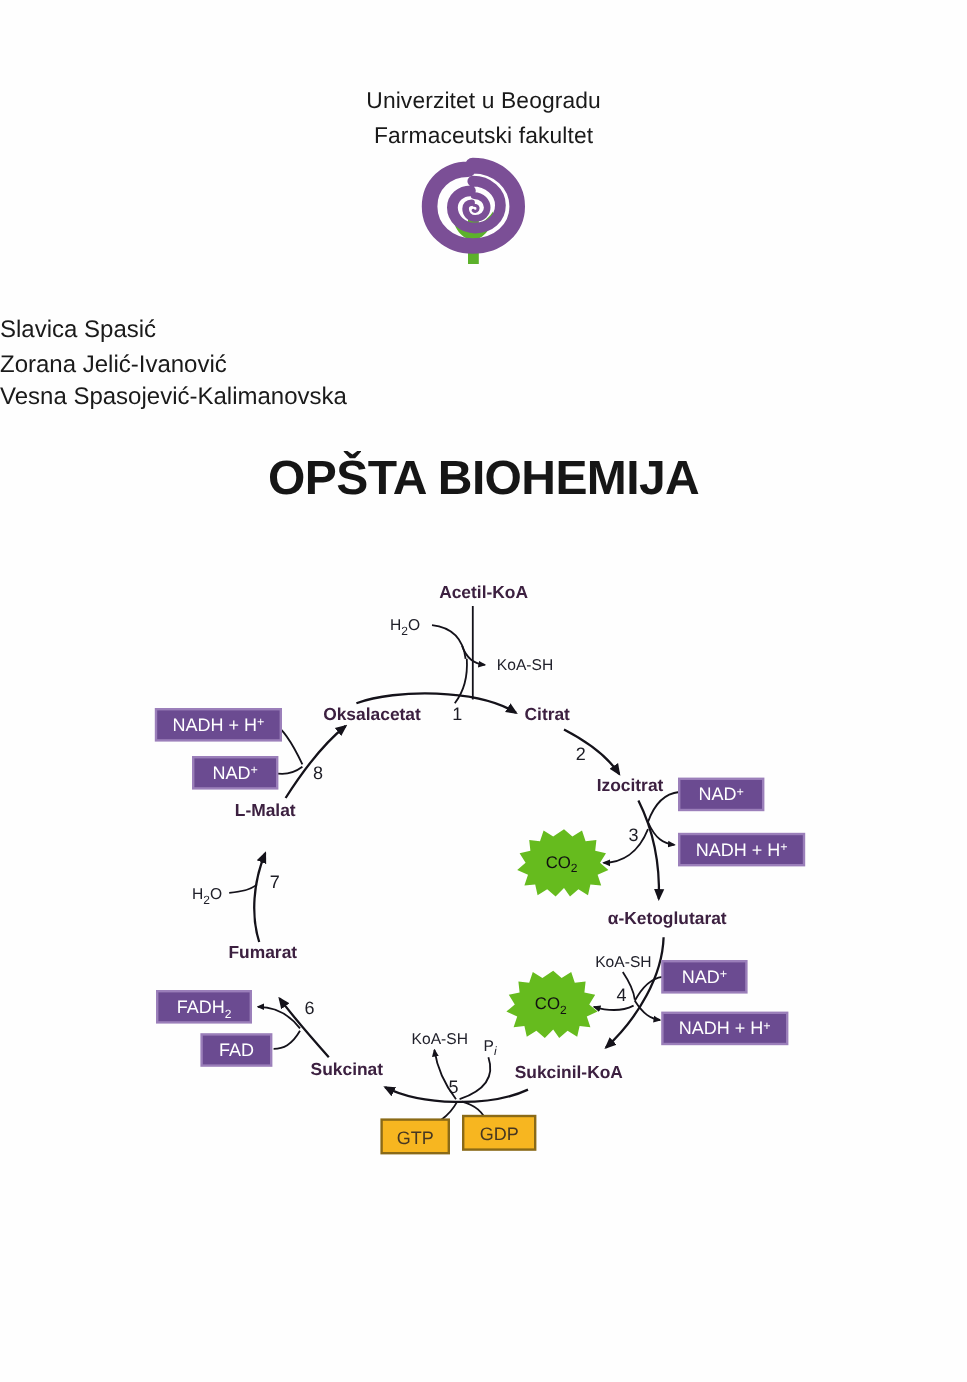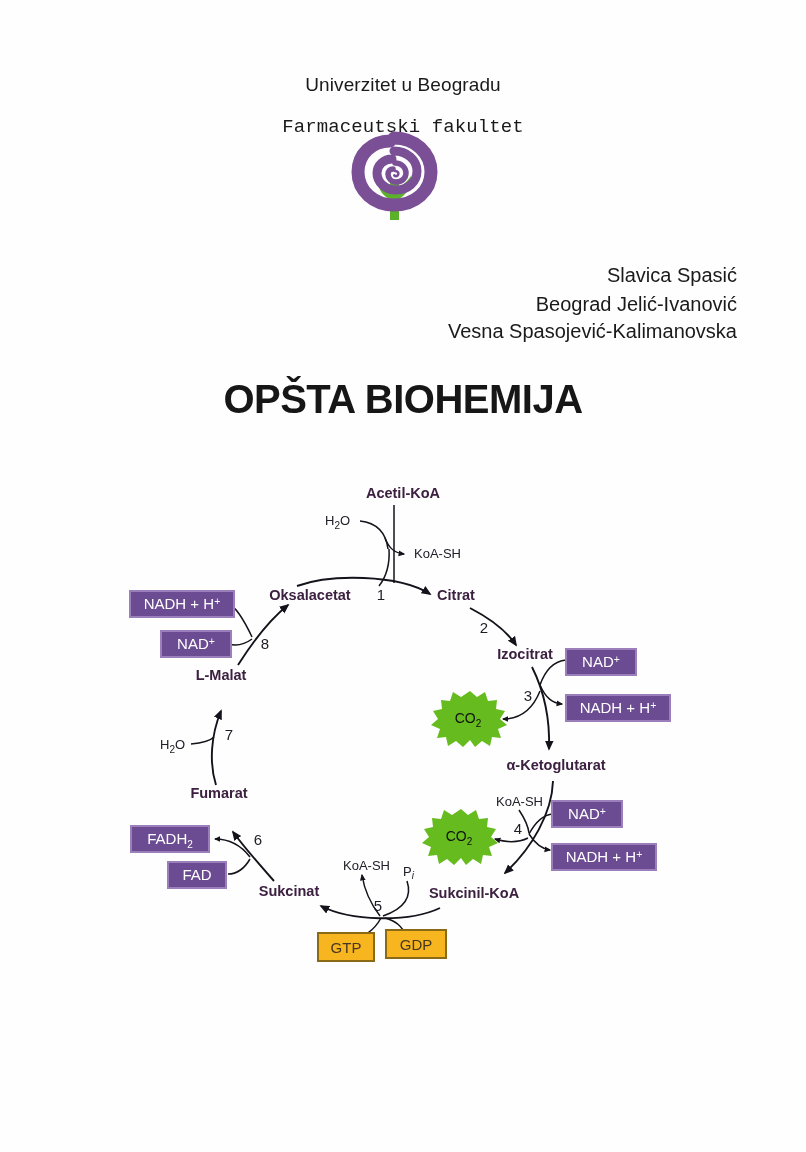--- a/index.html
+++ b/index.html
@@ -20,37 +20,37 @@
   .hdr {
     position: absolute;
     left: 0;
     width: 806px;
     text-align: center;
     color: #1a1a1a;
     font-size: 19px;
     letter-spacing: .1px;
   }
   #uni-line  { top: 74px; }
-  #fac-line  { top: 116px; font-family: Liberation Mono, monospace; }
+  #fac-line  { top: 103px; }
 
   
   #logo {
     position: absolute;
     left: 345px;
     top: 130px;
     width: 100px;
     height: 92px;
   }
 
   
   .author {
     position: absolute;
     left: 0;
     width: 737px;
-    text-align: right;
+    text-align: left;
     color: #1a1a1a;
     font-size: 20px;
   }
   #author-0 { top: 264px; }
   #author-1 { top: 293px; }
   #author-2 { top: 320px; }
 
   
   #book-title {
     position: absolute;
@@ -162,21 +162,21 @@
                C57 33 61 38 61 43
                C61 48 57 52 51 52
                C46 52 43 48 43 44
                C43 41 45 39 48 39" fill="none" stroke="#7B4F96" stroke-width="5.5" stroke-linecap="round"></path>
 
       <path d="M50 41 C53 41 54 43 53 45 C52 46.5 50 46.5 49.3 45.3" fill="none" stroke="#7B4F96" stroke-width="2.6" stroke-linecap="round"></path>
     </svg>
   </div>
 
   <div class="author" id="author-0">Slavica Spasić</div>
-  <div class="author" id="author-1">Beograd Jelić-Ivanović</div>
+  <div class="author" id="author-1">Zorana Jelić-Ivanović</div>
   <div class="author" id="author-2">Vesna Spasojević-Kalimanovska</div>
 
   <div id="book-title">OPŠTA BIOHEMIJA</div>
 
   <div id="cycle">
     <svg id="cycle-svg" viewBox="0 0 806 545" width="806" height="545">
 
       <defs>
         <marker id="ah" viewBox="0 0 10 10" refX="8.2" refY="5" markerWidth="5.2" markerHeight="5.2" orient="auto-start-reverse">
           <path d="M 0 0.7 L 10 5 L 0 9.3 z" fill="#14121a"></path>

